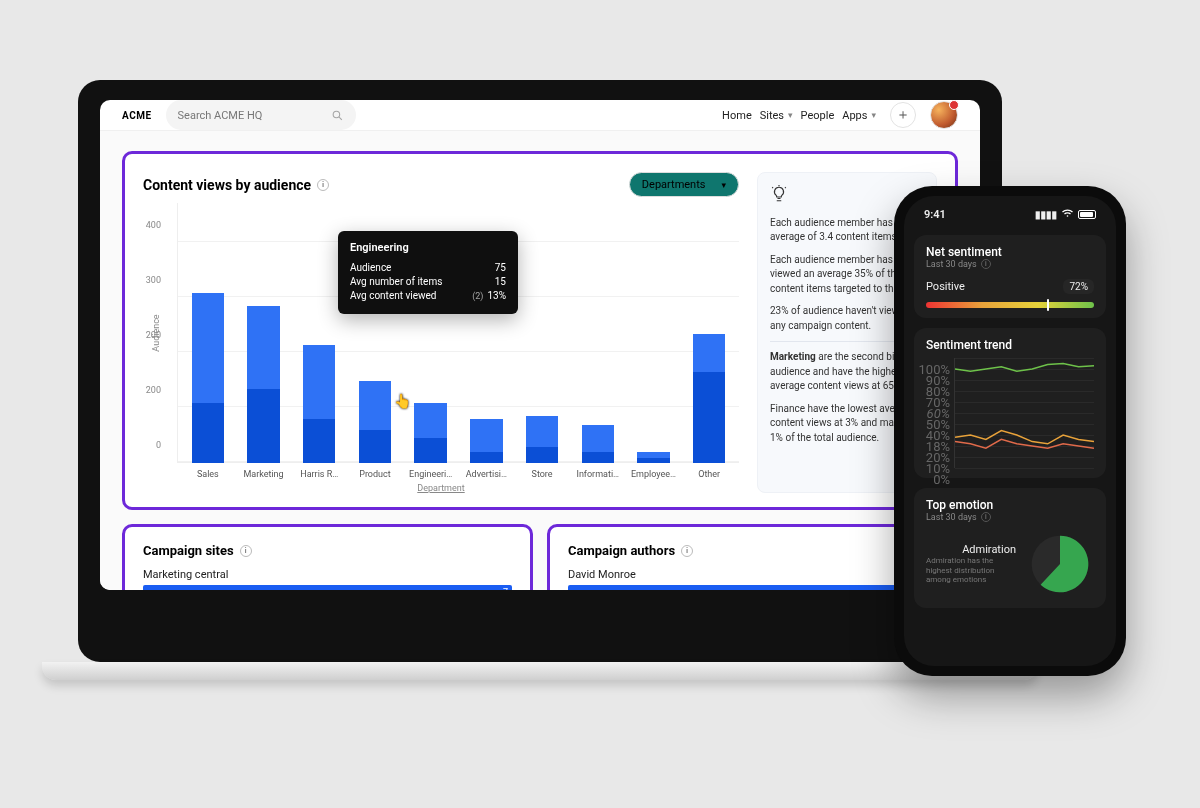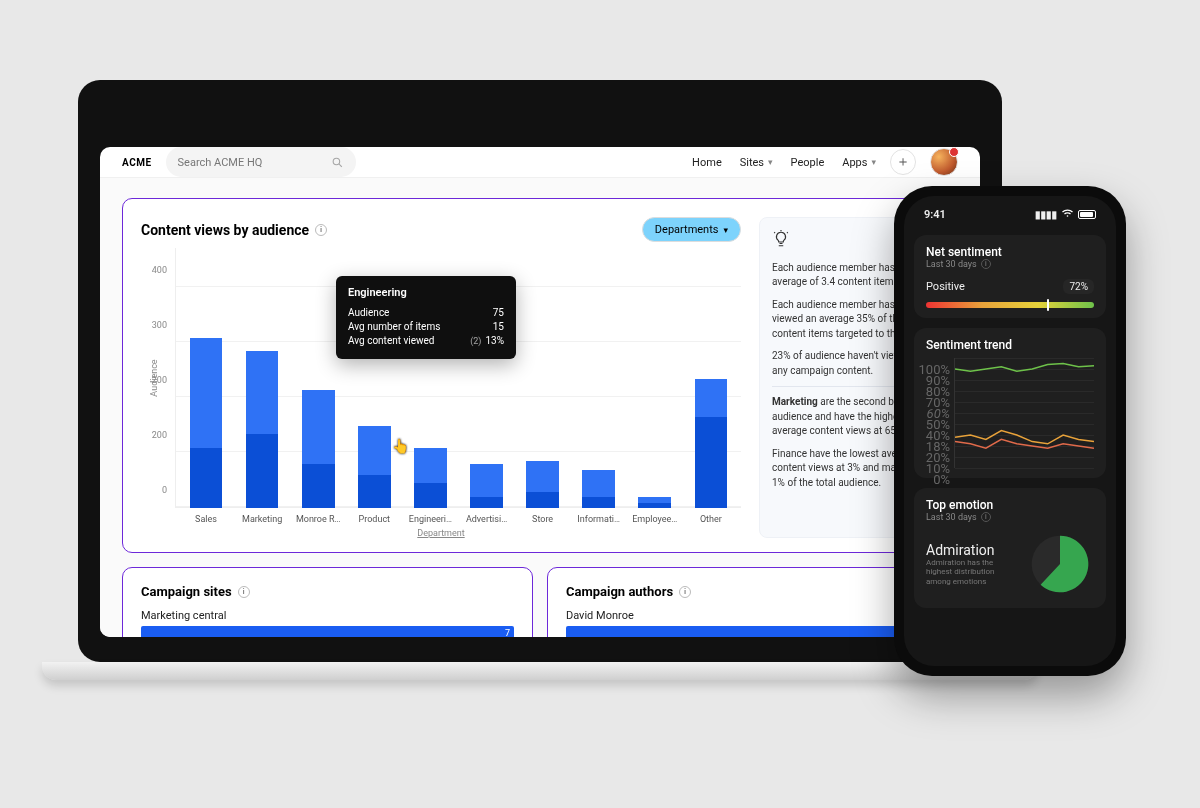--- a/index.html
+++ b/index.html
@@ -25,21 +25,20 @@
   padding: 20px 22px 0 22px;
   height: 582px;
 }
 .laptop-screen {
   background: #fff;
   border-radius: 10px;
   height: 490px;
   overflow: hidden;
   display: flex;
   flex-direction: column;
-  margin-top: 47px;
 }
 .laptop-base {
   height: 18px;
   background: linear-gradient(#f2f2f2, #cfcfcf);
   border-radius: 0 0 14px 14px;
   margin: 0 -36px;
   box-shadow: 0 6px 10px rgba(0,0,0,0.15);
 }
 
 
@@ -62,21 +61,21 @@
   height: 30px;
   width: 190px;
   display: flex;
   align-items: center;
   padding: 0 12px;
   font-size: 11px;
   color: #777;
   justify-content: space-between;
 }
 .search svg { width: 13px; height: 13px; opacity: .55; }
-.nav { margin-left: auto; display: flex; gap: 18px; font-size: 11px; color: #222; align-items: center; }
+.nav { margin-left: auto; display: flex; gap: 8px; font-size: 11px; color: #222; align-items: center; }
 .nav-item { display: inline-flex; align-items: center; gap: 4px; cursor: pointer; }
 .nav .chev { font-size: 9px; opacity: .55; }
 .add-btn {
   width: 26px; height: 26px; border-radius: 50%;
   border: 1px solid #e2e2e2; display: flex; align-items: center; justify-content: center;
   font-size: 14px; color: #555; background:#fff;
 }
 .avatar {
   width: 28px; height: 28px; border-radius: 50%;
   background: radial-gradient(circle at 30% 30%, #f6b35d, #c05a2e 60%, #6a2f14);
@@ -92,38 +91,38 @@
   padding: 20px 22px;
   background: #fafafa;
   flex: 1;
   display: flex;
   flex-direction: column;
   gap: 14px;
 }
 
 .card {
   background: #fff;
-  border: 1px solid #6d28d9;
+  border: 3px solid #6d28d9;
   border-radius: 10px;
   padding: 16px 18px;
 }
 
 
 .chart-card { display: flex; gap: 18px; padding: 18px 18px 14px 18px; }
 .chart-left { flex: 1; min-width: 0; }
 .chart-head { display: flex; align-items: center; justify-content: space-between; }
 .chart-title { font-size: 14px; font-weight: 700; display:flex; align-items:center; gap:6px; }
 .chart-title .info { width:12px; height:12px; border:1px solid #bbb; border-radius:50%; display:inline-flex; align-items:center; justify-content:center; font-size:8px; color:#888; }
 .filter-pill {
   border: 1px solid #ddd;
   border-radius: 18px;
   padding: 5px 12px;
   font-size: 11px;
-  display: inline-flex; align-items: center; gap: 5px;
-  background:#7dd3fc; cursor:pointer;
+  display: inline-flex; align-items: center; gap: 16px;
+  background:#0f766e; cursor:pointer;
 }
 .filter-pill .chev { font-size: 9px; }
 
 
 .insights {
   width: 180px;
   background: #f7f9fc;
   border: 1px solid #eef1f6;
   border-radius: 8px;
   padding: 12px 12px;
@@ -147,21 +146,21 @@
 }
 .yaxis {
   width: 34px;
   position: relative;
 }
 .ylabel {
   position: absolute; left:-6px; top:50%; transform: translateY(-50%) rotate(-90deg);
   font-size: 9px; color:#888; white-space:nowrap;
 }
 .ytick {
-  position: absolute; right: 8px; font-size: 9px; color:#888;
+  position: absolute; right: 16px; font-size: 9px; color:#888;
   transform: translateY(50%);
 }
 .plot {
   flex:1; position:relative; border-left:1px solid #eee; border-bottom:1px solid #eee;
 }
 .grid-line {
   position:absolute; left:0; right:0; border-top:1px solid #f1f1f1;
 }
 .bars {
   position:absolute; inset:0;
@@ -262,21 +261,21 @@
 .trend-area { height:110px; margin-top:6px; position:relative; }
 .trend-ylabels { position:absolute; left:0; top:0; bottom:0; width:26px; font-size:13px; color:#666; }
 .trend-ylabels span { position:absolute; right:2px; transform:translateY(50%); }
 .trend-plot { position:absolute; left:28px; right:0; top:0; bottom:0; border-left:1px solid #333; }
 .trend-plot .hline { position:absolute; left:0; right:0; border-top:1px solid #2a2a2a; }
 .trend-plot svg { position:absolute; inset:0; width:100%; height:100%; }
 
 
 .emotion-row { display:flex; align-items:center; gap:10px; margin-top:8px; }
 .emotion-text { flex:1; }
-.emotion-name { font-size:14px; color:#eee; }
+.emotion-name { font-size:11px; color:#eee;text-align:right; }
 .emotion-desc { font-size:8px; color:#777; line-height:1.2; }
 .pie { width:68px; height:68px; }
 </style>
 </head>
 <body>
 
 <div class="laptop">
   <div class="laptop-bezel">
     <div class="laptop-screen">
 
@@ -353,21 +352,21 @@
                         <div class="seg-b" style="height: 82.5px;"></div>
                         <div class="seg-a" style="height: 74.25px;"></div>
                       </div>
                       <div class="cat-label">Marketing</div>
                     </div>
                     <div class="bar-slot">
                       <div class="bar" style="height: 118.25px;">
                         <div class="seg-b" style="height: 74.25px;"></div>
                         <div class="seg-a" style="height: 44px;"></div>
                       </div>
-                      <div class="cat-label">Monroe R…</div>
+                      <div class="cat-label">Harris R…</div>
                     </div>
                     <div class="bar-slot">
                       <div class="bar" style="height: 82.5px;">
                         <div class="seg-b" style="height: 49.5px;"></div>
                         <div class="seg-a" style="height: 33px;"></div>
                       </div>
                       <div class="cat-label">Product</div>
                     </div>
                     <div class="bar-slot">
                       <div class="bar" style="height: 60.5px;">

